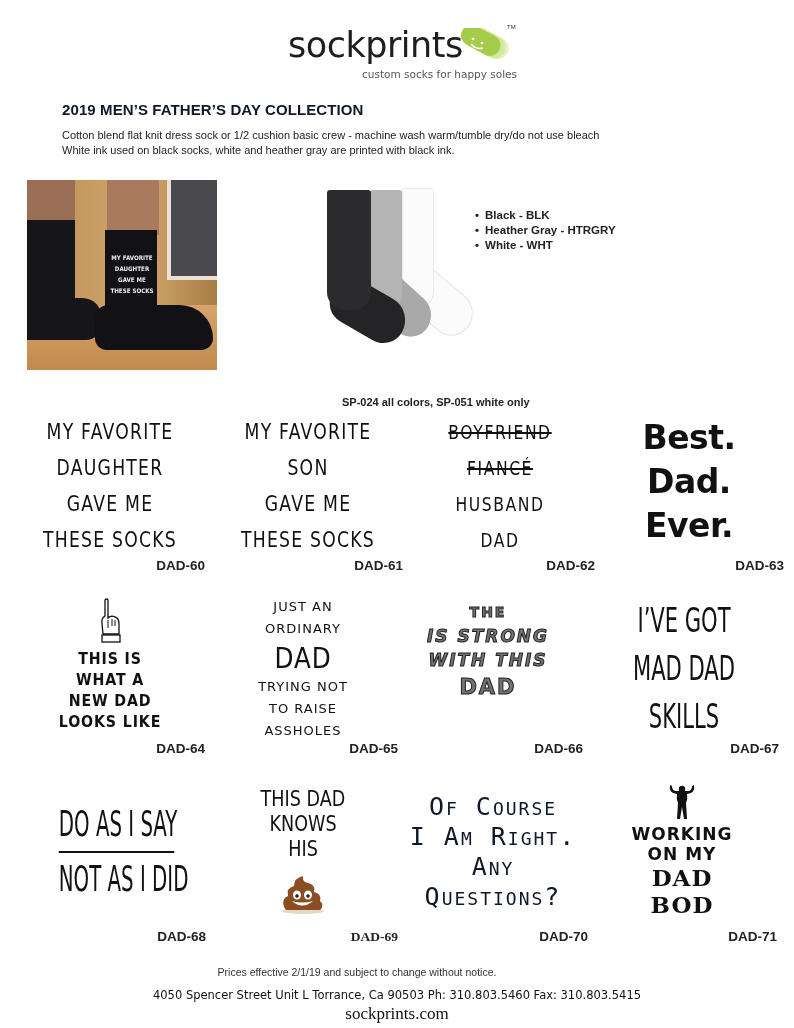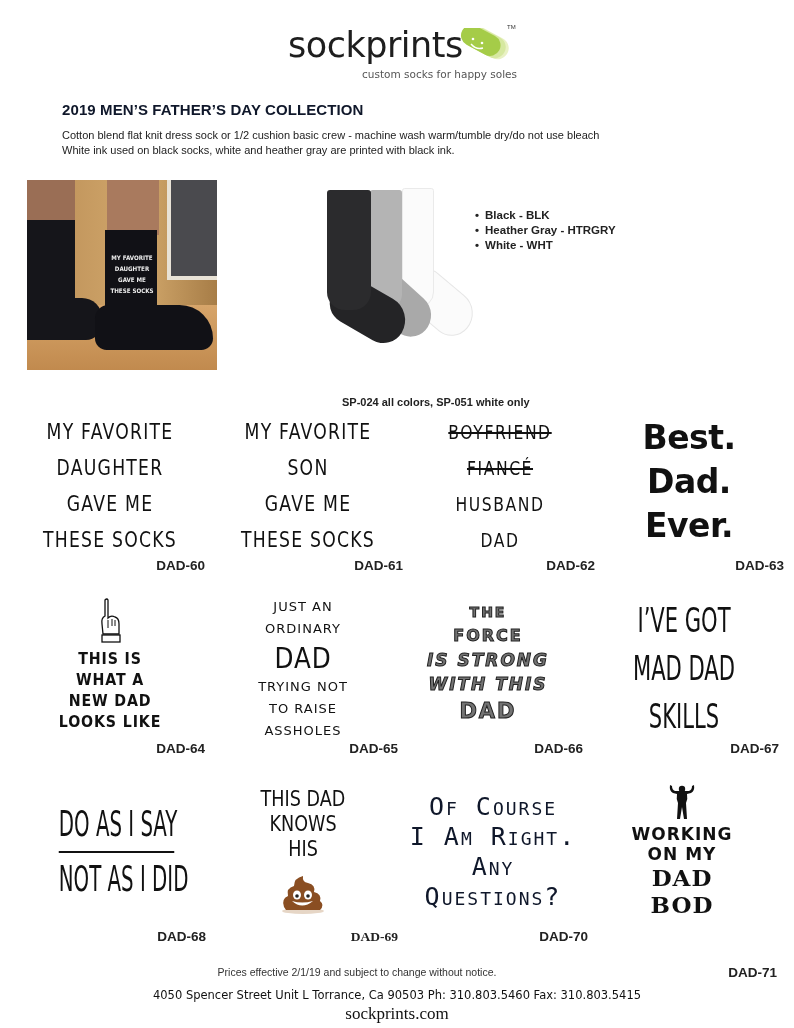--- a/index.html
+++ b/index.html
@@ -178,21 +178,20 @@
   <span class="ln">ORDINARY</span>
   <span class="ln big">DAD</span>
   <span class="ln">TRYING NOT</span>
   <span class="ln">TO RAISE</span>
   <span class="ln">ASSHOLES</span>
 </div>
 <div class="code" style="left:208px;top:741px;">DAD-65</div>
 
 <div class="design d66" style="left:393px;top:600px;">
   <span class="ln" style="font-size:14px;">THE</span>
-  <span class="ln" style="font-size:16px;">FORCE</span>
   <span class="ln ital">IS STRONG</span>
   <span class="ln ital">WITH THIS</span>
   <span class="ln" style="font-size:21px;line-height:30px;">DAD</span>
 </div>
 <div class="code" style="left:393px;top:741px;">DAD-66</div>
 
 <div class="design d67" style="left:589px;top:596px;">
   <span class="ln">I’VE GOT</span>
   <span class="ln">MAD DAD</span>
   <span class="ln">SKILLS</span>
@@ -235,17 +234,17 @@
 <div class="design d71" style="left:587px;top:783px;">
   <svg width="30" height="38" viewBox="0 0 30 38" style="display:block;margin:0 auto 3px auto;">
     <circle cx="15" cy="6" r="3.2" fill="#111"></circle>
     <path d="M3 2 Q2 8 6 10 L10 11 Q9 16 11 20 L10 36 L13 36 L15 24 L17 36 L20 36 L19 20 Q21 16 20 11 L24 10 Q28 8 27 2 L25 3 Q25 7 22 8 L8 8 Q5 7 5 3 Z" fill="#111"></path>
   </svg>
   <span class="a">WORKING</span>
   <span class="a">ON MY</span>
   <span class="b">DAD</span>
   <span class="b">BOD</span>
 </div>
-<div class="code" style="left:587px;top:965px;">DAD-71</div>
+<div class="code" style="left:587px;top:929px;">DAD-71</div>
 
 <div class="f-prices">Prices effective 2/1/19 and subject to change without notice.</div>
 <div class="f-addr">4050 Spencer Street Unit L Torrance, Ca 90503  Ph: 310.803.5460  Fax: 310.803.5415</div>
 <div class="f-web">sockprints.com</div>
 
 </body></html>

